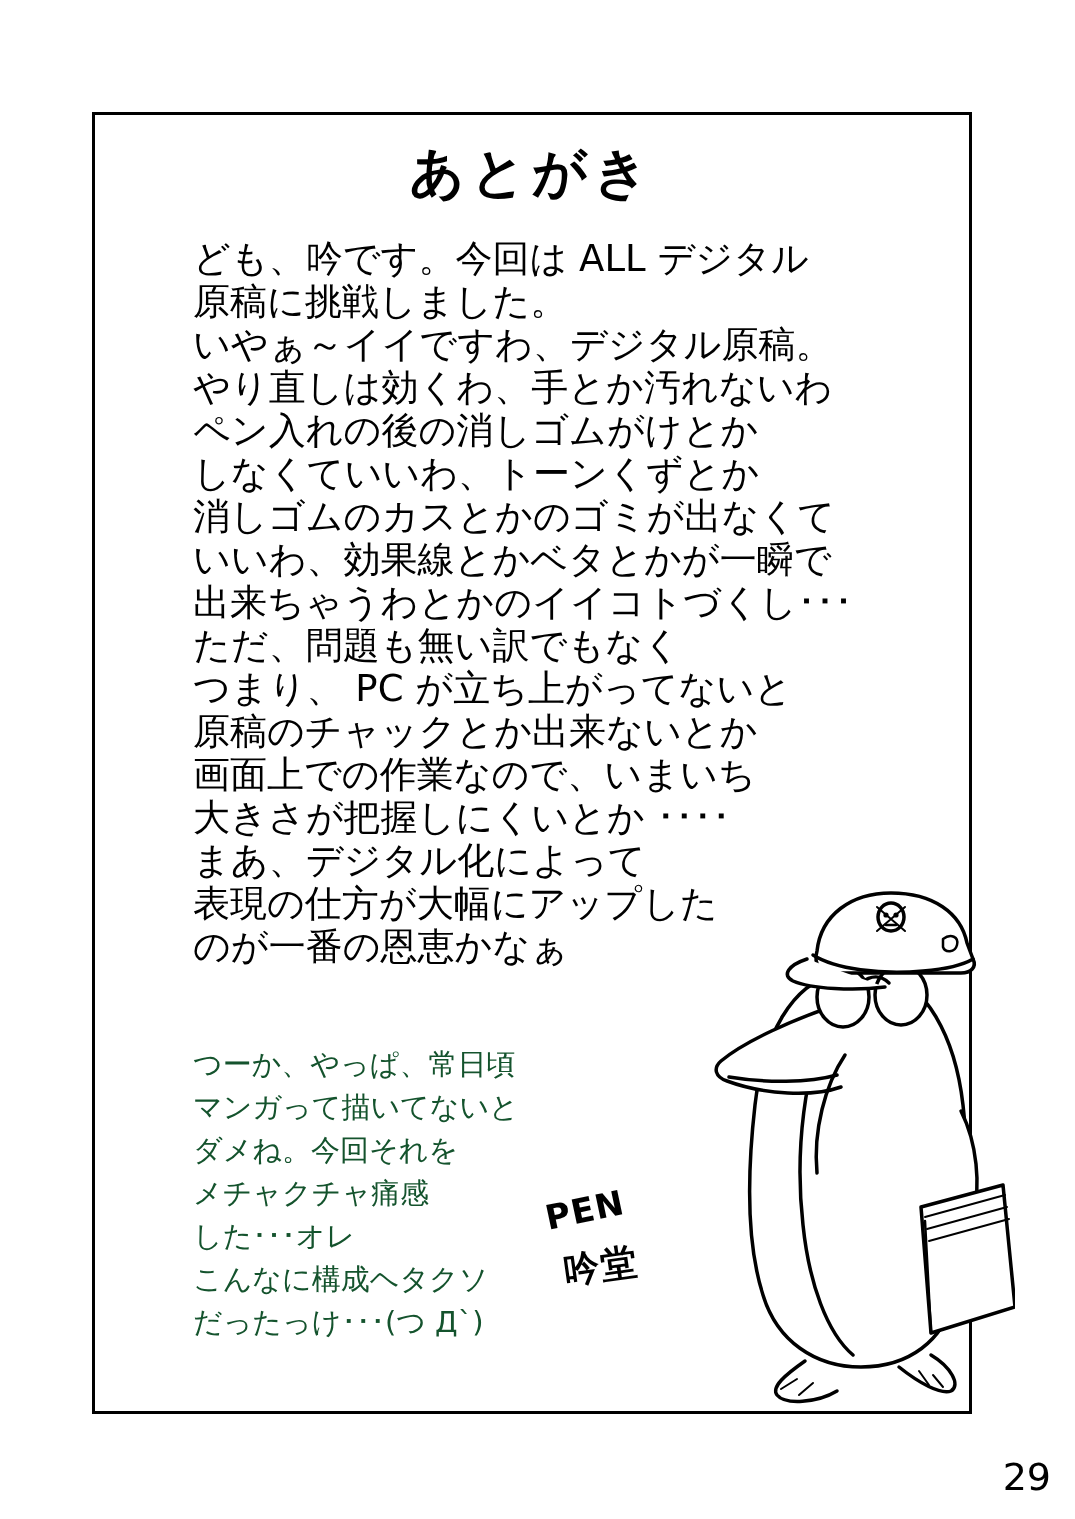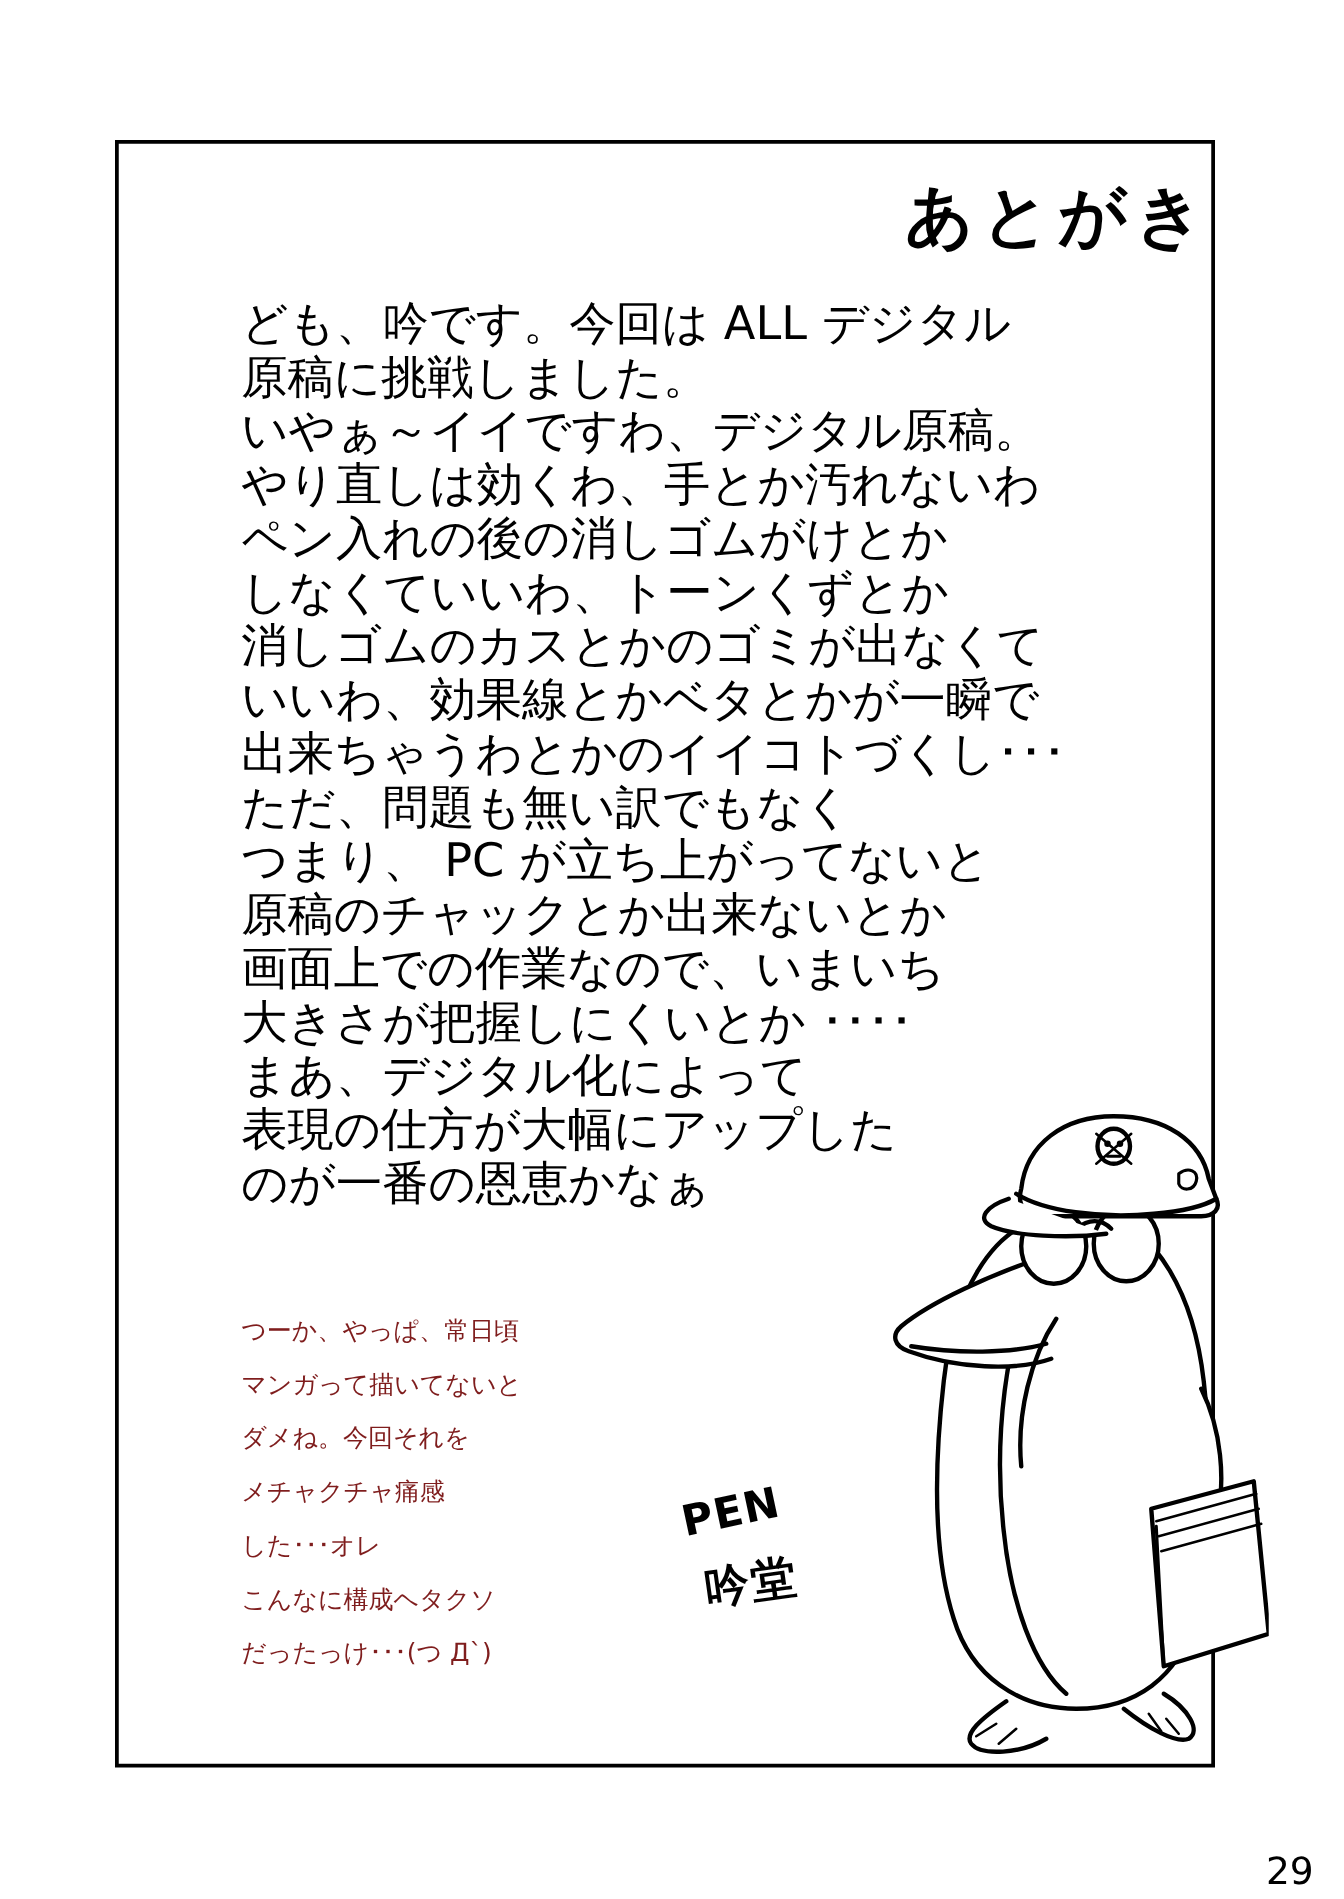--- a/index.html
+++ b/index.html
@@ -23,21 +23,21 @@
     height: 1302px;
     border: 3px solid #000000;
     box-sizing: border-box;
     background: #ffffff;
   }
   .afterword-title {
     position: absolute;
     left: 0;
     top: 22px;
     width: 100%;
-    text-align: right;
+    text-align: center;
     font-size: 54px;
     font-weight: bold;
     letter-spacing: 6px;
     color: #000000;
     font-family: "DejaVu Sans", sans-serif;
   }
   .body-text {
     position: absolute;
     left: 98px;
     top: 122px;
@@ -46,23 +46,23 @@
     line-height: 43px;
     color: #000000;
     white-space: pre-wrap;
     font-family: "DejaVu Sans", sans-serif;
   }
   .body-text-2 {
     position: absolute;
     left: 98px;
     top: 928px;
     width: 520px;
-    font-size: 20px;
+    font-size: 29px;
     line-height: 43px;
-    color: #7f1d1d;
+    color: #14532d;
     white-space: pre-wrap;
     font-family: "DejaVu Sans", sans-serif;
   }
   .signature {
     position: absolute;
     left: 450px;
     top: 1075px;
     width: 180px;
     height: 130px;
     color: #000000;
@@ -90,22 +90,22 @@
   .penguin {
     position: absolute;
     left: 590px;
     top: 740px;
     width: 330px;
     height: 560px;
   }
   .page-number {
     position: absolute;
     right: 24px;
-    bottom: 4px;
-    font-size: 30px;
+    bottom: 20px;
+    font-size: 38px;
     color: #000000;
     font-family: "DejaVu Sans", sans-serif;
   }
 </style>
 </head>
 <body>
 
 <div class="page">
 
   <div class="frame">

